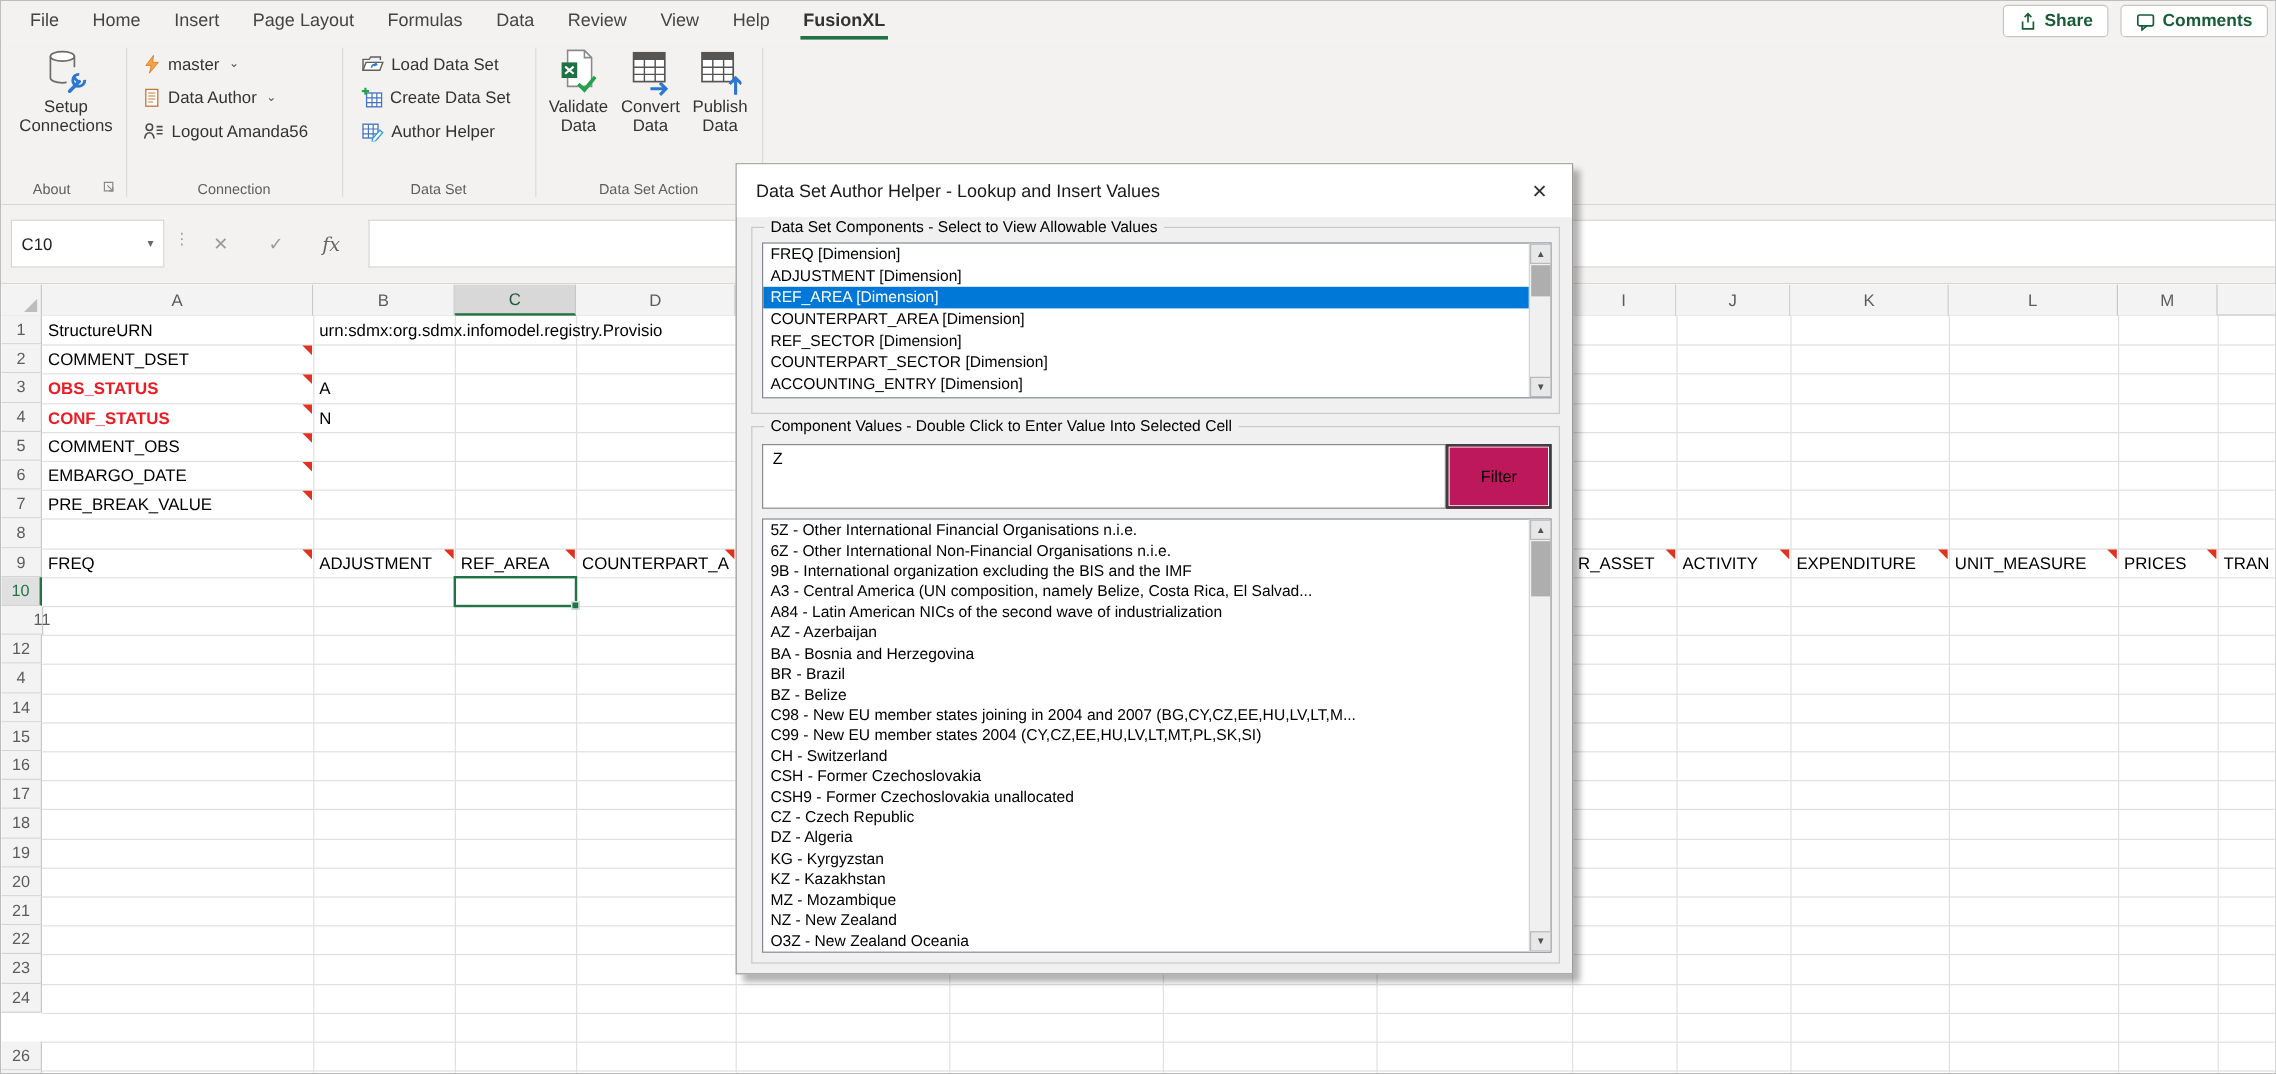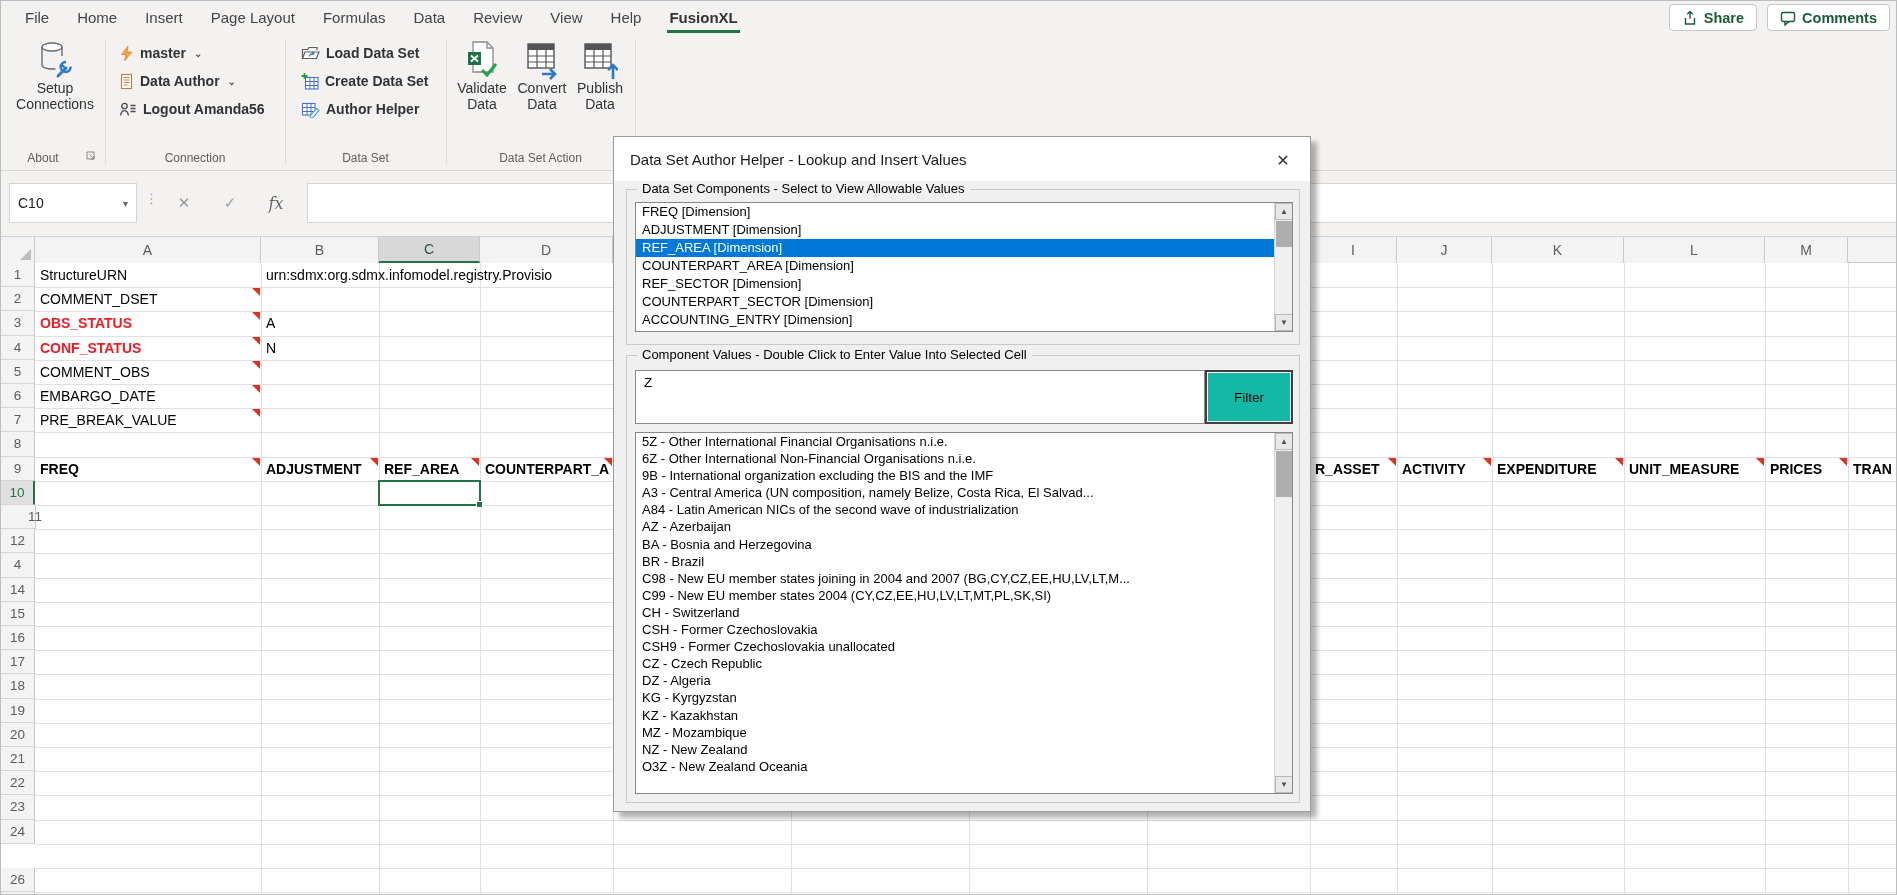--- a/index.html
+++ b/index.html
@@ -15,21 +15,21 @@
   .mb-right{margin-left:auto;display:flex;gap:10px;padding-right:6px;}
   .pillbtn{height:27px;border:1px solid #c8c6c4;border-radius:4px;background:#fff;display:flex;align-items:center;
            gap:6px;padding:0 12px;color:#185c37;font-size:14.5px;font-weight:bold;}
   
   .ribbon{position:absolute;left:0;top:33px;width:100%;height:137px;background:#f4f2f1;border-bottom:1px solid #d8d6d5;}
   .rgroup{position:absolute;top:0;height:112px;}
   .rsep{position:absolute;top:6px;height:124px;width:1px;background:#dddbda;}
   .glabel{position:absolute;top:117px;font-size:12px;color:#605e5c;text-align:center;width:100%;}
   .bigbtn{position:absolute;top:6px;display:flex;flex-direction:column;align-items:center;font-size:14px;color:#333;}
   .bigbtn .blabel{line-height:16px;text-align:center;}
-  .smallrow{position:absolute;display:flex;align-items:center;gap:6px;font-size:14px;color:#333;height:22px;font-weight:bold;}
+  .smallrow{position:absolute;display:flex;align-items:center;gap:6px;font-size:14px;color:#333;height:22px;}
   .caret{font-size:10px;color:#555;margin-left:2px;}
   .launcher{position:absolute;top:116px;}
   
   .fbar{position:absolute;left:0;top:170px;width:100%;height:66px;background:#f4f2f1;border-bottom:1px solid #d0cece;}
   .namebox{position:absolute;left:8px;top:12px;width:128px;height:40px;background:#fff;border:1px solid #d6d4d3;
            display:flex;align-items:center;font-size:14px;color:#222;padding-left:8px;}
   .namebox .nb-caret{margin-left:auto;padding-right:8px;color:#666;font-size:10px;}
   .fdots{position:absolute;left:144px;top:20px;color:#a0a0a0;font-size:13px;letter-spacing:0;}
   .fico{position:absolute;top:12px;height:40px;width:34px;display:flex;align-items:center;justify-content:center;
         color:#9a9a9a;font-size:15px;}
@@ -42,21 +42,21 @@
   .corner:after{content:"";position:absolute;right:3px;bottom:3px;border-left:11px solid transparent;border-bottom:11px solid #bdbdbd;}
   .colhdr{position:absolute;top:0;height:26px;display:flex;align-items:center;justify-content:center;
           font-size:14px;color:#5c5c5c;background:#f3f3f3;border-right:1px solid #c8c8c8;}
   .colhdr.sel{background:#d8d8d8;color:#1e5c39;border-bottom:2px solid #217346;}
   .rowhdr{position:absolute;left:0;width:34px;background:#f3f3f3;border-right:1px solid #c8c8c8;border-bottom:1px solid #d4d4d4;
           display:flex;align-items:center;justify-content:center;font-size:13.5px;color:#5c5c5c;}
   .rowhdr.sel{background:#e0e0e0;color:#217346;border-right:2px solid #217346;}
   .vline{position:absolute;width:1px;background:#e0e0e0;}
   .hline{position:absolute;height:1px;background:#e0e0e0;left:34px;right:0;}
   .cell{position:absolute;font-size:14px;color:#000;white-space:nowrap;overflow:hidden;line-height:20px;}
-  .cell.bold{font-weight:bold;}
+  .cell.bold{font-weight:normal;}
   .cell.red{font-weight:bold;color:#eb1c24;}
   .marker{position:absolute;width:0;height:0;border-top:8px solid #e0321e;border-left:8px solid transparent;}
   .selbox{position:absolute;border:2px solid #217346;background:transparent;}
   .selhandle{position:absolute;width:7px;height:7px;background:#217346;border:1px solid #fff;}
   
   .dialog{position:absolute;left:612px;top:135px;width:698px;height:676px;background:#f0f0f0;border:1px solid #9b9b9b;
           box-shadow:6px 6px 5px rgba(0,0,0,0.3);z-index:50;}
   .dtitle{position:absolute;left:0;top:0;width:100%;height:44px;background:#fff;display:flex;align-items:center;
           font-size:15px;color:#1a1a1a;padding-left:16px;}
   .dclose{position:absolute;right:14px;top:10px;width:26px;height:26px;display:flex;align-items:center;justify-content:center;
@@ -65,21 +65,21 @@
   .gbox .gtitle{position:absolute;left:10px;top:-9px;background:#f0f0f0;padding:0 5px;font-size:13px;color:#000;white-space:nowrap;}
   .listbox{position:absolute;background:#fff;border:1px solid #828790;overflow:hidden;}
   .litem{height:18px;line-height:18px;font-size:13px;color:#000;padding-left:6px;white-space:nowrap;overflow:hidden;width:640px;}
   .litem.sel{background:#0078d7;color:#fff;}
   .vitem{height:17.1px;line-height:17px;font-size:13px;color:#000;padding-left:6px;white-space:nowrap;overflow:hidden;width:640px;}
   .sbar{position:absolute;right:0;top:0;bottom:0;width:18px;background:#f0f0f0;border-left:1px solid #d5d5d5;}
   .sbtn{position:absolute;left:0;width:18px;height:17px;background:#e8e8e8;border:1px solid #b9b9b9;
         display:flex;align-items:center;justify-content:center;font-size:8px;color:#505050;}
   .sthumb{position:absolute;left:1px;width:16px;background:#aeaeae;}
   .filterbox{position:absolute;background:#fff;border:1px solid #8a8a8a;font-size:13.5px;color:#000;padding:4px 8px;}
-  .filterbtn{position:absolute;background:#14b8a6;border:2px solid #3f3f3f;box-shadow:inset 0 0 0 1px #fff;
+  .filterbtn{position:absolute;background:#be185d;border:2px solid #3f3f3f;box-shadow:inset 0 0 0 1px #fff;
              display:flex;align-items:center;justify-content:center;font-size:13.5px;color:#000;}
   svg{display:block;}
 </style>
 </head>
 <body>
 
 <div class="app">
 
   <div class="menubar">
     <div class="tabs">
@@ -414,20 +414,21 @@
       <div class="listbox" style="left:8px;top:76px;width:658px;height:362px;">
         <div>
             <div class="vitem">5Z - Other International Financial Organisations n.i.e.</div>
             <div class="vitem">6Z - Other International Non-Financial Organisations n.i.e.</div>
             <div class="vitem">9B - International organization excluding the BIS and the IMF</div>
             <div class="vitem">A3 - Central America (UN composition, namely Belize, Costa Rica, El Salvad...</div>
             <div class="vitem">A84 - Latin American NICs of the second wave of industrialization</div>
             <div class="vitem">AZ - Azerbaijan</div>
             <div class="vitem">BA - Bosnia and Herzegovina</div>
             <div class="vitem">BR - Brazil</div>
+            <div class="vitem">BZ - Belize</div>
             <div class="vitem">C98 - New EU member states joining in 2004 and 2007 (BG,CY,CZ,EE,HU,LV,LT,M...</div>
             <div class="vitem">C99 - New EU member states 2004 (CY,CZ,EE,HU,LV,LT,MT,PL,SK,SI)</div>
             <div class="vitem">CH - Switzerland</div>
             <div class="vitem">CSH - Former Czechoslovakia</div>
             <div class="vitem">CSH9 - Former Czechoslovakia unallocated</div>
             <div class="vitem">CZ - Czech Republic</div>
             <div class="vitem">DZ - Algeria</div>
             <div class="vitem">KG - Kyrgyzstan</div>
             <div class="vitem">KZ - Kazakhstan</div>
             <div class="vitem">MZ - Mozambique</div>

